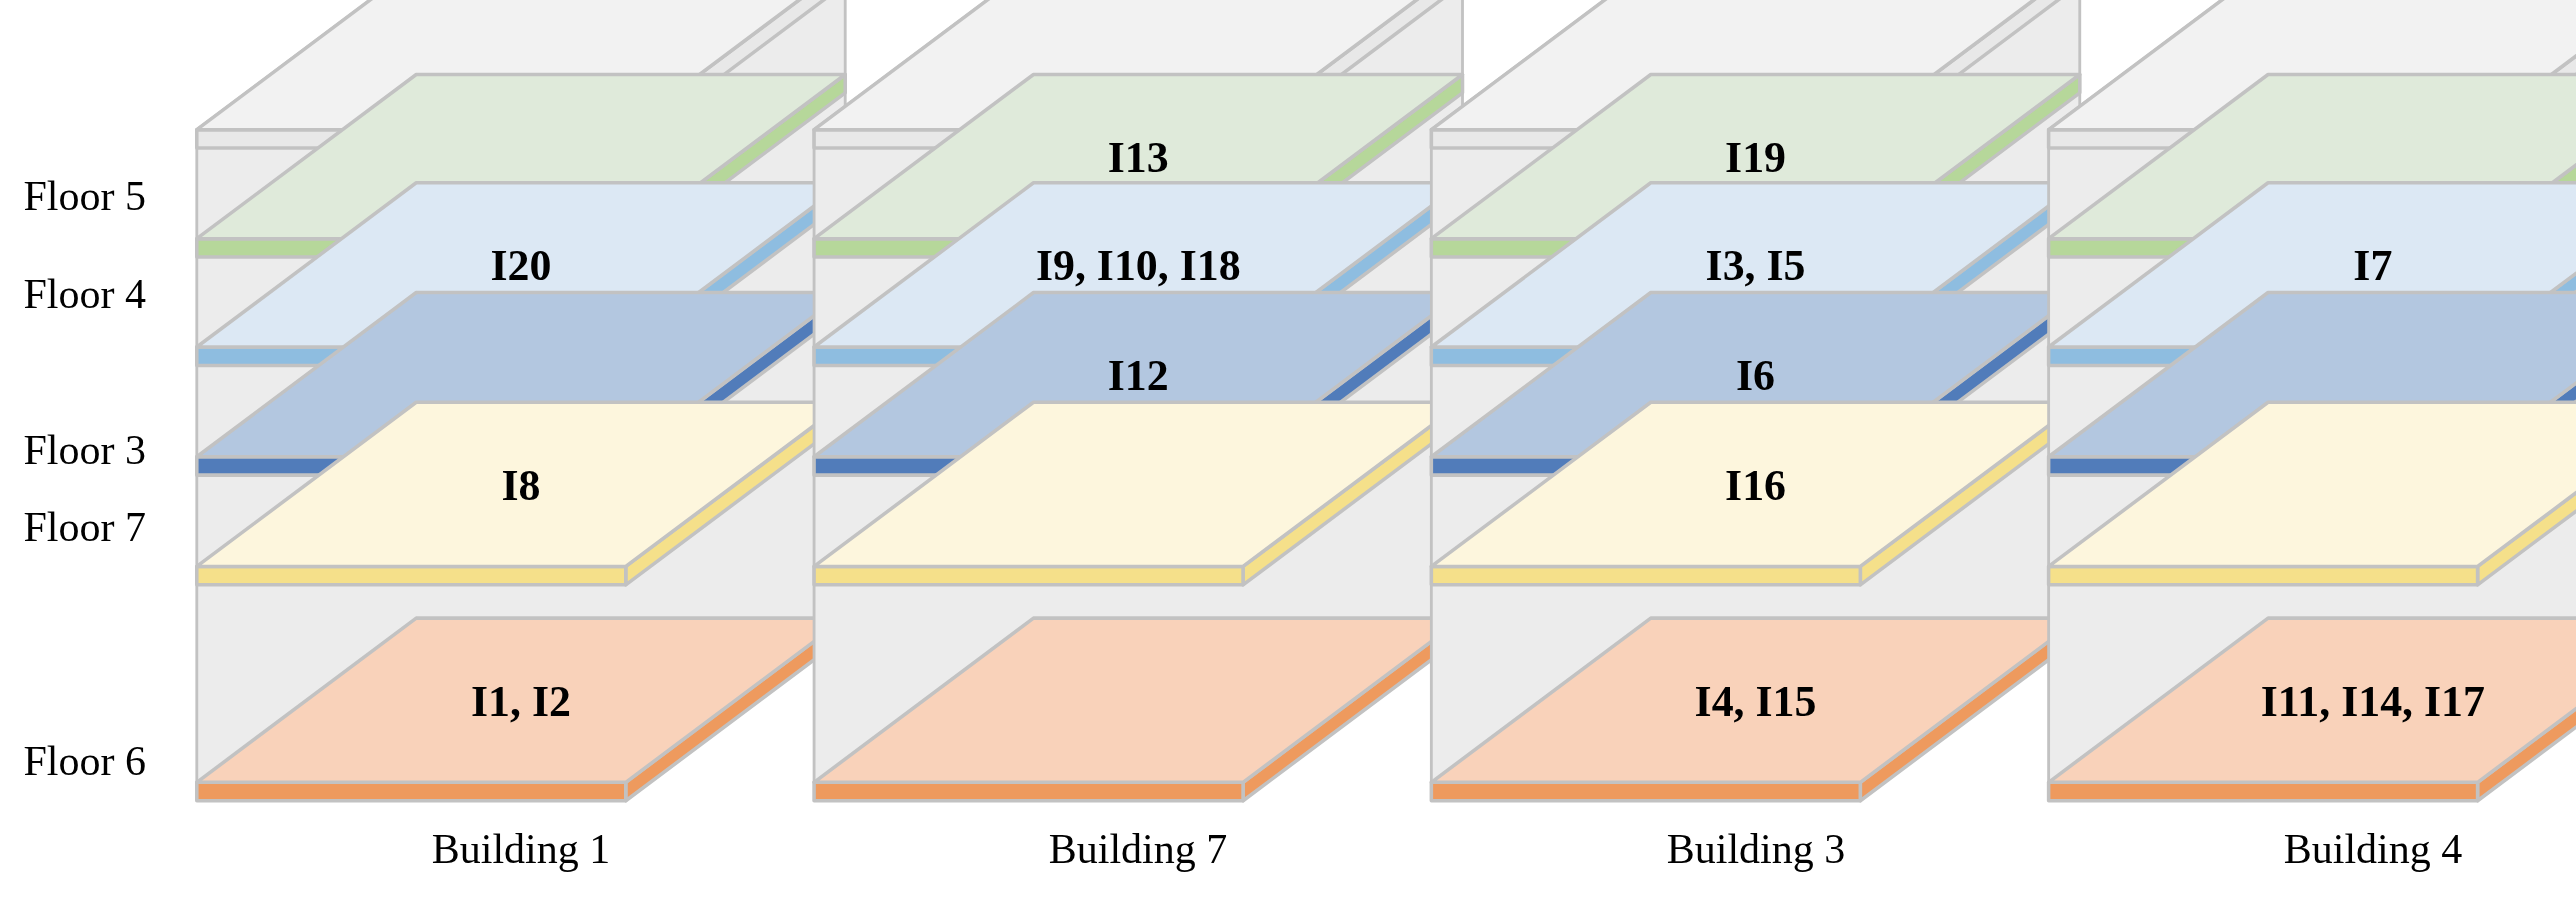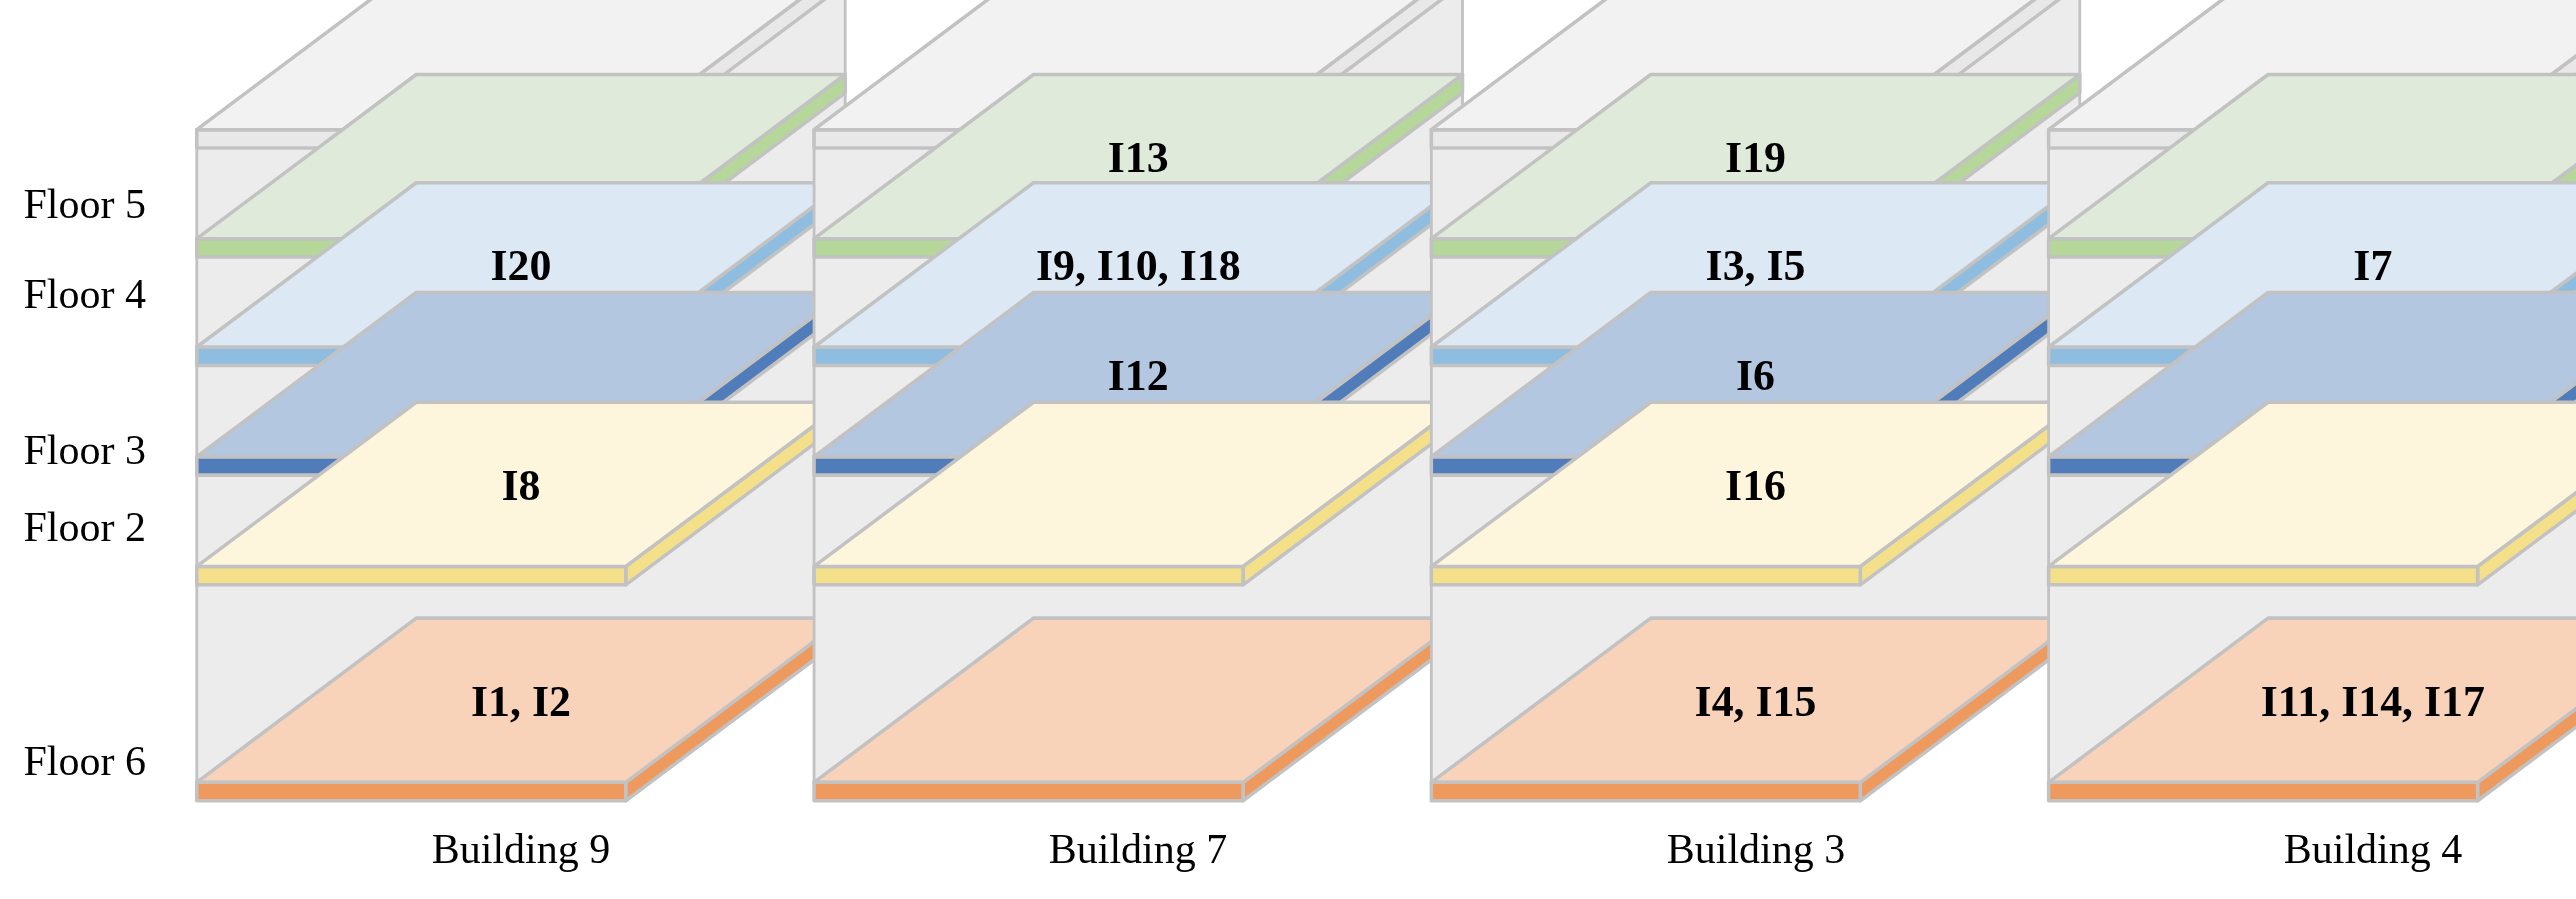--- a/index.html
+++ b/index.html
@@ -133,24 +133,24 @@
         <polygon points="3500.0,800.0 3810.0,568.0 3810.0,594.0 3500.0,826.0" fill="#f5e08a" stroke="#c2c2c2" stroke-width="5" stroke-linejoin="round"></polygon>
         <polygon points="2894.0,800.0 3500.0,800.0 3500.0,826.0 2894.0,826.0" fill="#f5e08a" stroke="#c2c2c2" stroke-width="5" stroke-linejoin="round"></polygon>
         <polygon points="2894.0,800.0 3204.0,568.0 3810.0,568.0 3500.0,800.0" fill="#fdf6dd" stroke="#c2c2c2" stroke-width="5" stroke-linejoin="round"></polygon>
         <polygon points="3500.0,1105.0 3810.0,873.0 3810.0,899.0 3500.0,1131.0" fill="#ee9a5e" stroke="#c2c2c2" stroke-width="5" stroke-linejoin="round"></polygon>
         <polygon points="2894.0,1105.0 3500.0,1105.0 3500.0,1131.0 2894.0,1131.0" fill="#ee9a5e" stroke="#c2c2c2" stroke-width="5" stroke-linejoin="round"></polygon>
         <polygon points="2894.0,1105.0 3204.0,873.0 3810.0,873.0 3500.0,1105.0" fill="#f9d2ba" stroke="#c2c2c2" stroke-width="5" stroke-linejoin="round"></polygon>
         <text x="3352.0" y="1011.0" text-anchor="middle" class="slab-text">I11, I14, I17</text>
       </g>
     </svg>
   <div id="overlay">
-      <div class="building-label" style="left: 521px; top: 849px;">Building 9</div>
+      <div class="building-label" style="left: 521px; top: 849px;">Building 1</div>
       <div class="building-label" style="left: 1138px; top: 849px;">Building 7</div>
       <div class="building-label" style="left: 1756px; top: 849px;">Building 3</div>
       <div class="building-label" style="left: 2373px; top: 849px;">Building 4</div>
-      <div class="floor-label" style="left: 23.4px; top: 204px; font-family: Liberation Serif, serif;">Floor 5</div>
+      <div class="floor-label" style="left: 23.4px; top: 196px; font-family: Liberation Serif, serif;">Floor 5</div>
       <div class="floor-label" style="left: 23.4px; top: 294px;">Floor 4</div>
       <div class="floor-label" style="left: 23.4px; top: 418px; margin-top: 32px;">Floor 3</div>
-      <div class="floor-label" style="left: 23.4px; top: 527px;">Floor 2</div>
+      <div class="floor-label" style="left: 23.4px; top: 527px;">Floor 7</div>
       <div class="floor-label" style="left: 23.4px; top: 761px;">Floor 6</div>
     </div>
 </div>
 
 
 </body></html>

